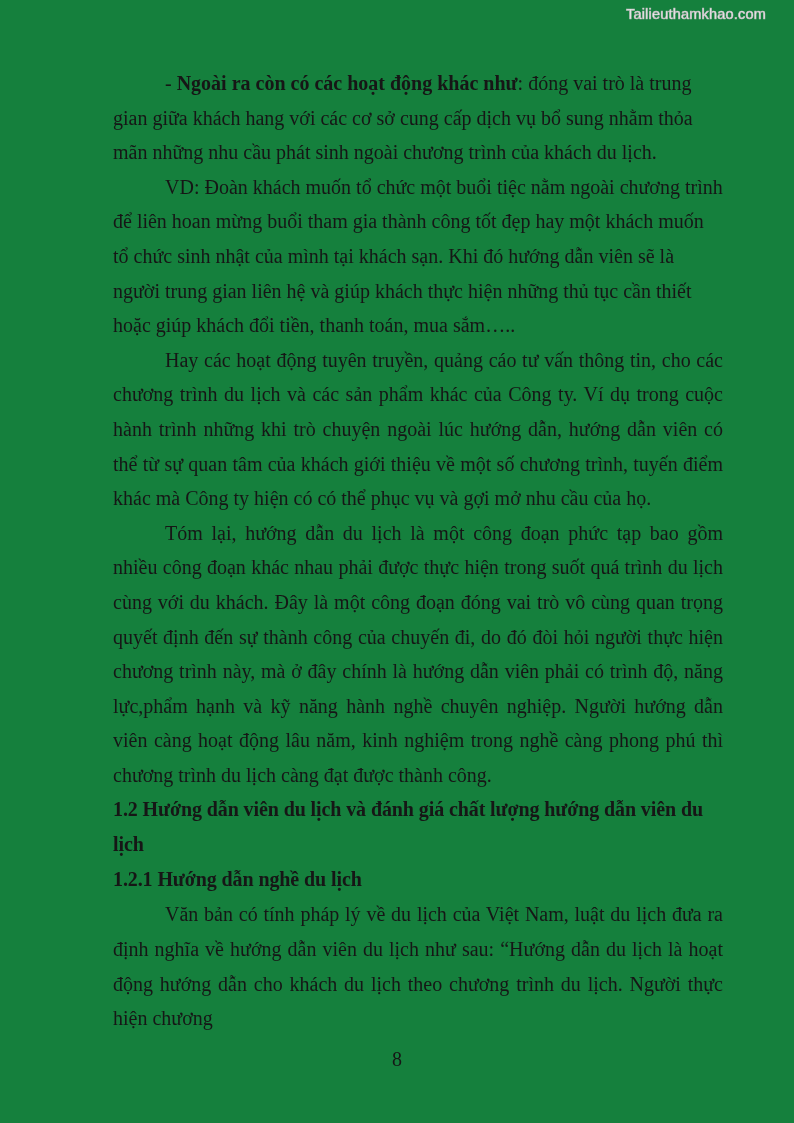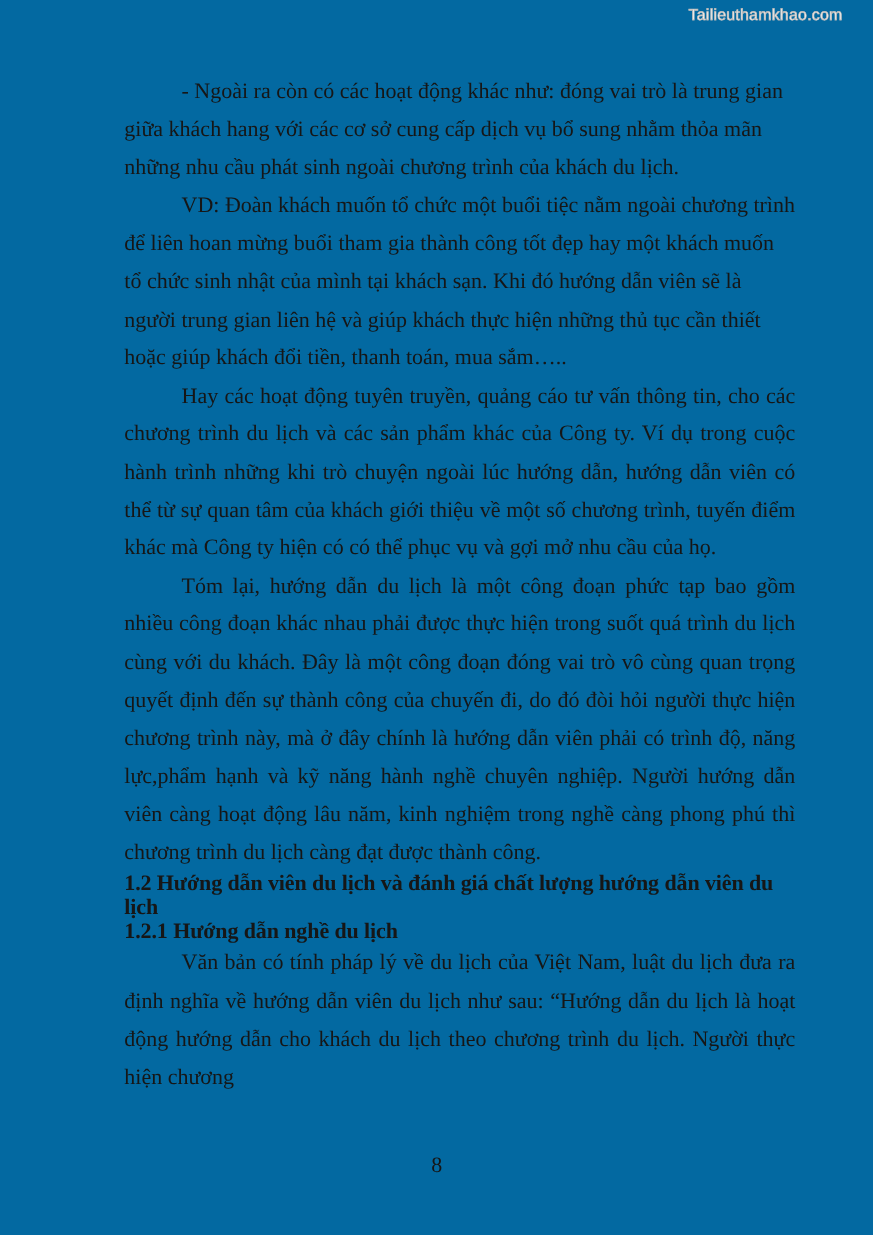--- a/index.html
+++ b/index.html
@@ -4,21 +4,21 @@
 <style>
   html, body {
     margin: 0;
     padding: 0;
     background: #ffffff;
   }
   .page {
     position: relative;
     width: 794px;
     height: 1123px;
-    background: #0369a1;
+    background: #15803d;
     overflow: hidden;
     box-sizing: border-box;
   }
   .watermark {
     position: absolute;
     top: 6px;
     right: 28px;
     font-family: "Liberation Sans", sans-serif;
     font-size: 14.5px;
     letter-spacing: 0.2px;
@@ -51,27 +51,27 @@
     text-align: left;
   }
   p.para-left-noindent {
     margin: 0;
     text-indent: 0;
     text-align: left;
   }
   h4.heading {
     margin: 0;
     font-size: 20px;
-    line-height: 22px;
+    line-height: 35px;
     font-weight: bold;
     text-align: left;
     text-indent: 0;
     letter-spacing: -0.1px;
   }
-  .b { font-weight: normal; }
+  .b { font-weight: bold; }
   .pageno {
     position: absolute;
     left: 0;
     right: 0;
     top: 1048px;
     text-align: center;
     font-family: "Liberation Serif", "DejaVu Serif", serif;
     font-size: 20px;
     color: #161616;
   }

